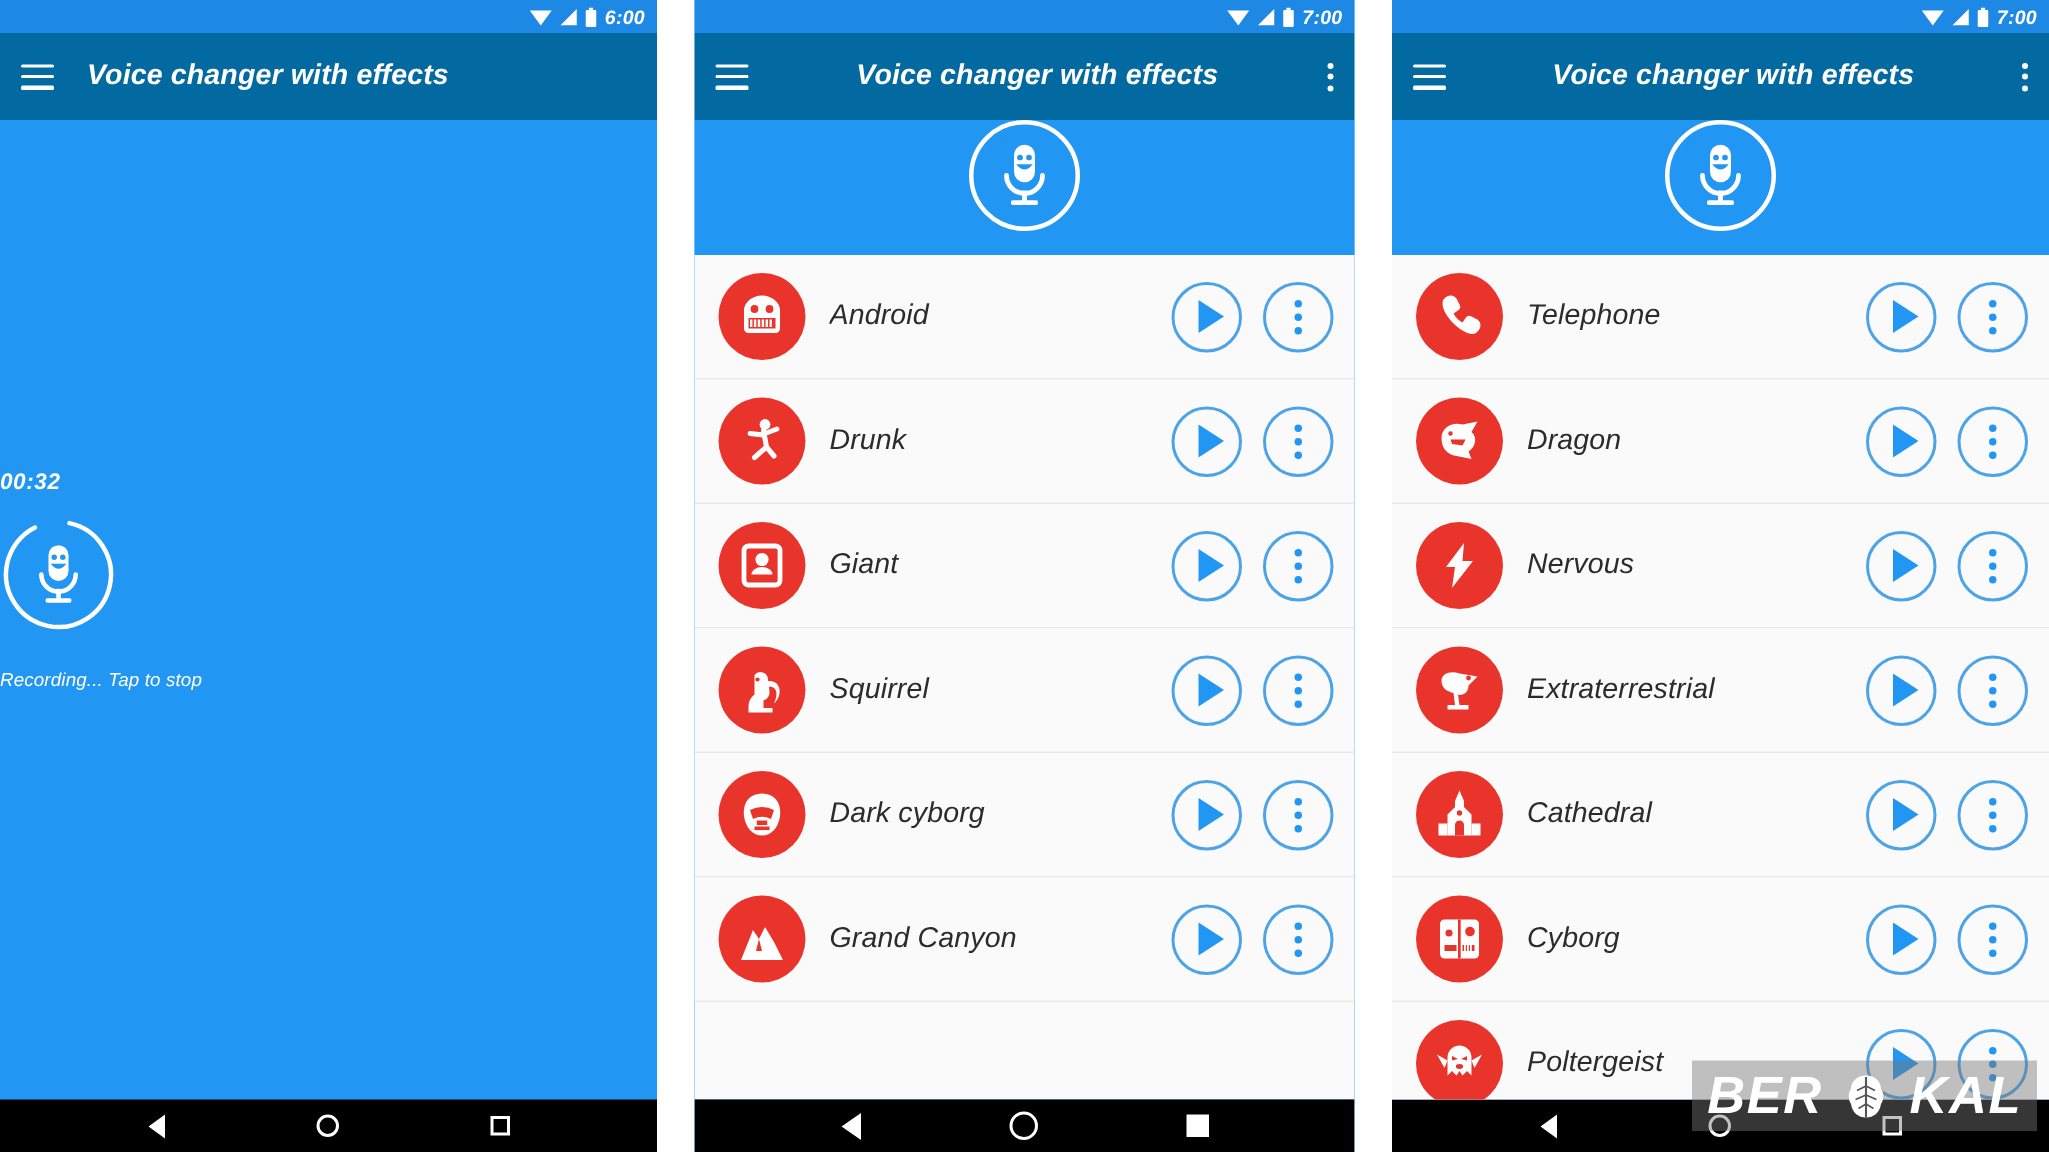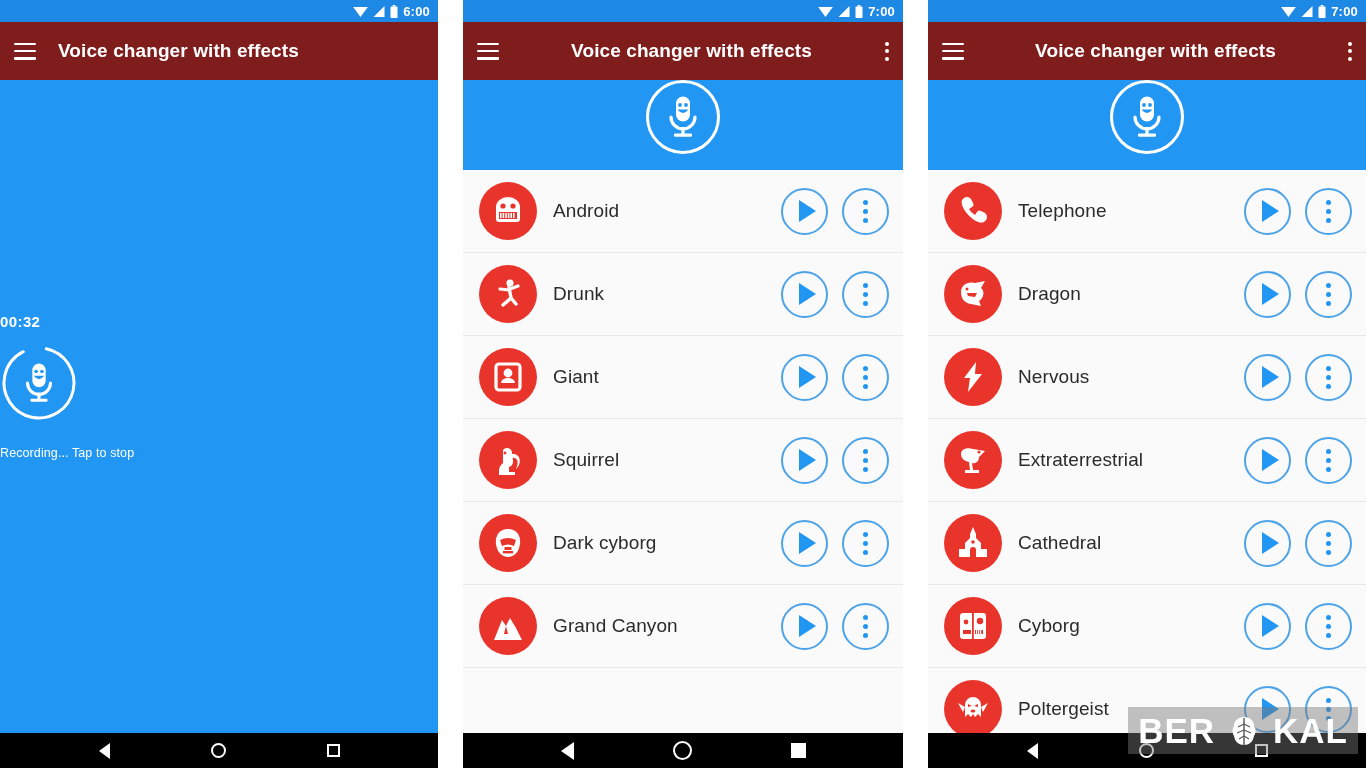--- a/index.html
+++ b/index.html
@@ -3,21 +3,21 @@
 <meta charset="utf-8">
 <style>
   * { margin:0; padding:0; box-sizing:border-box; }
   html,body{
     width:1366px; height:768px; overflow:hidden;
     background:#ffffff;
     font-family:"Liberation Sans", sans-serif;
   }
   .screen{
     position:relative; width:1366px; height:768px;
-    display:flex; background:#ffffff;
+    display:flex; background:#ffffff;font-style:italic;
   }
 
   
   .phone{
     position:relative; height:768px; overflow:hidden;
     display:flex; flex-direction:column; background:#2196F3;
   }
   .phone-1{ width:438px; }
   .gap{ width:25px; height:768px; background:#ffffff; }
   .phone-2{ width:440px; }
@@ -34,21 +34,21 @@
   .sb-time{
     color:#ffffff; font-size:13px; font-weight:bold;
     letter-spacing:0.2px; line-height:1;
   }
   .ic-wifi{ width:15px; height:11px; }
   .ic-signal{ width:14px; height:11px; }
   .ic-batt{ width:8px; height:13px; }
 
   
   .appbar{
-    flex:0 0 auto; background:#7f1d1d;
+    flex:0 0 auto; background:#0369a1;
     display:flex; align-items:center; padding:0 14px;
     height:58px; position:relative;
   }
   .hamburger{
     width:22px; height:17px; display:flex; flex-direction:column;
     justify-content:space-between; cursor:pointer; flex:0 0 auto;
   }
   .hamburger span{ display:block; height:2.5px; background:#fff; border-radius:1px; }
   .appbar-title{
     color:#ffffff; font-size:19px; font-weight:bold;

